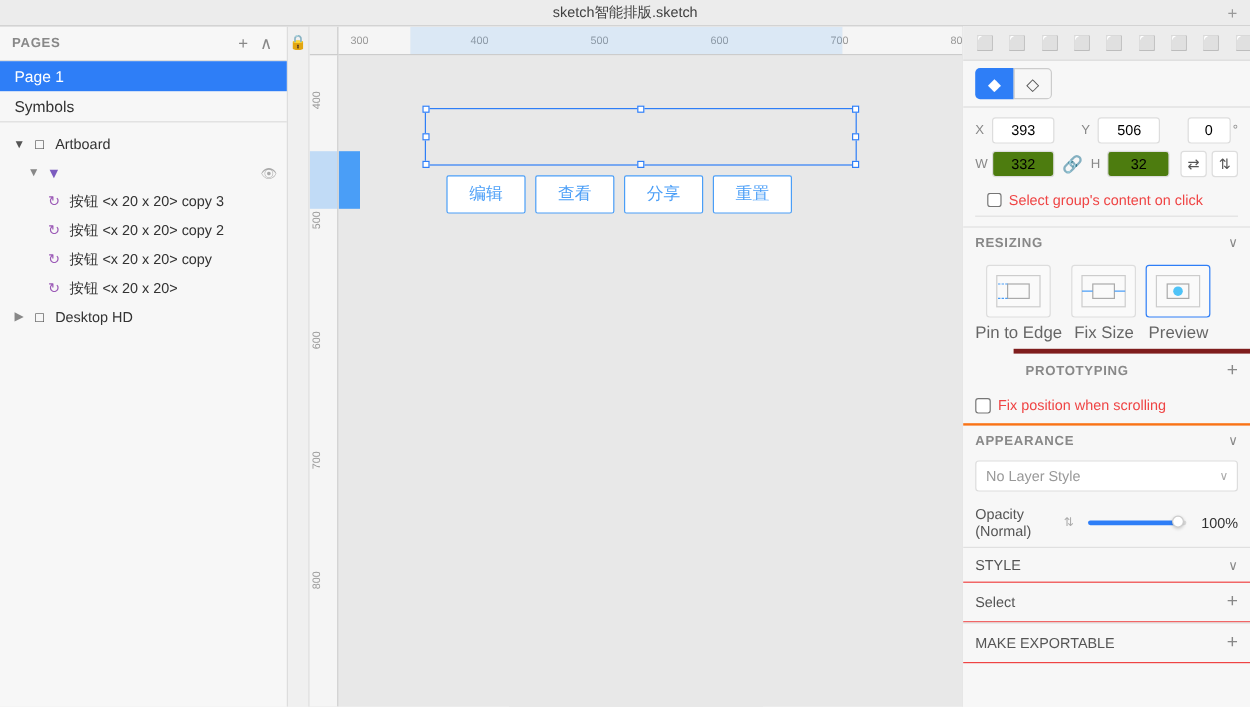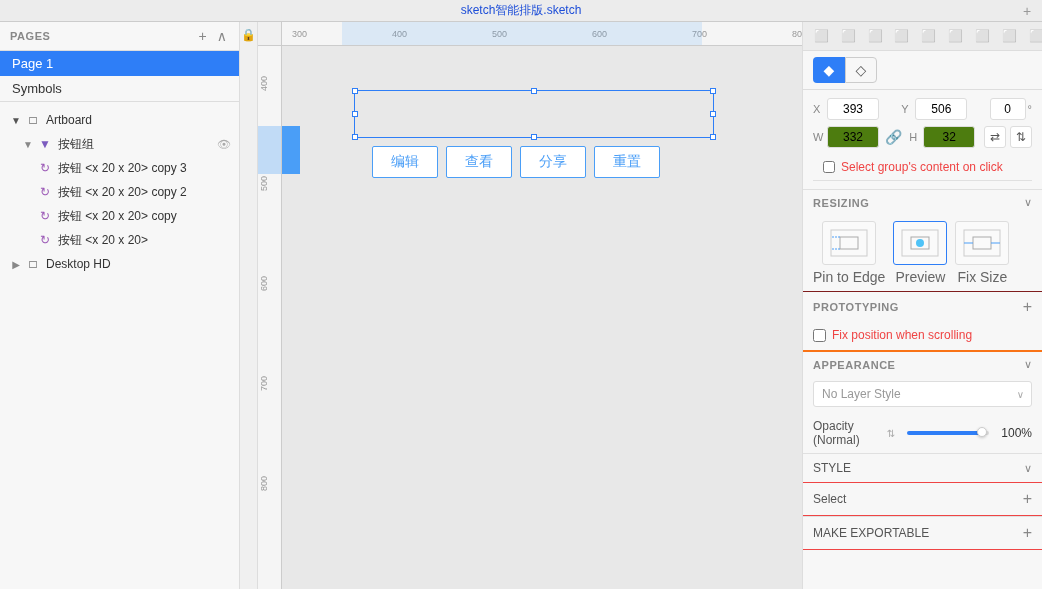--- a/index.html
+++ b/index.html
@@ -1,21 +1,21 @@
 <!DOCTYPE html>
 <html><head>
   <meta charset="utf-8">
   <style>
     * { box-sizing: border-box; margin: 0; padding: 0; }
     body { font-family: -apple-system, BlinkMacSystemFont, 'Helvetica Neue', Arial, sans-serif; font-size: 12px; background: #f0f0f0; color: #333; overflow: hidden; }
 
     .app-container { display: flex; flex-direction: column; width: 1042px; height: 589px; }
 
     .title-bar { height: 22px; background: #ececec; display: flex; align-items: center; justify-content: center; border-bottom: 1px solid #ccc; position: relative; }
-    .title-bar-title { font-size: 12px; color: #1d4ed8; }
+    .title-bar-title { font-size: 12px; color: #404040; }
     .title-bar-close { position: absolute; right: 8px; top: 4px; width: 14px; height: 14px; display: flex; align-items: center; justify-content: center; color: #999; font-size: 14px; }
 
     .main-area { display: flex; flex: 1; overflow: hidden; }
 
     
     .left-panel { width: 240px; background: #f7f7f7; border-right: 1px solid #ddd; display: flex; flex-direction: column; }
     .pages-header { display: flex; align-items: center; justify-content: space-between; padding: 6px 10px; border-bottom: 1px solid #ddd; }
     .pages-title { font-size: 11px; font-weight: 600; color: #888; letter-spacing: 0.05em; text-transform: uppercase; }
     .pages-actions { display: flex; gap: 6px; }
     .pages-action-btn { background: none; border: none; color: #888; cursor: pointer; font-size: 14px; padding: 0 2px; }
@@ -155,21 +155,20 @@
 
         <div class="artboard-row layer-row">
           <span class="layer-toggle">▼</span>
           <span class="layer-icon">□</span>
           <span class="layer-label">Artboard</span>
         </div>
 
         <div class="layer-row layer-indent-1">
           <span class="layer-toggle">▼</span>
           <span class="layer-icon" style="color:#7c5cbf;">▼</span>
-          <span class="layer-label">按钮组</span>
           <span class="layer-visibility">👁</span>
         </div>
 
         <div class="layer-row layer-indent-2">
           <span class="layer-icon" style="color:#9b59b6;">↻</span>
           <span class="layer-label">按钮 &lt;x 20 x 20&gt;  copy 3</span>
         </div>
         <div class="layer-row layer-indent-2">
           <span class="layer-icon" style="color:#9b59b6;">↻</span>
           <span class="layer-label">按钮 &lt;x 20 x 20&gt;  copy 2</span>
@@ -315,44 +314,44 @@
               <rect x="5" y="5" width="36" height="26" fill="none" stroke="#ccc" stroke-width="1"></rect>
               <rect x="14" y="12" width="18" height="12" fill="none" stroke="#aaa" stroke-width="1"></rect>
               <line x1="14" y1="12" x2="5" y2="12" stroke="#4a9ef7" stroke-width="1" stroke-dasharray="2,1"></line>
               <line x1="14" y1="24" x2="5" y2="24" stroke="#4a9ef7" stroke-width="1" stroke-dasharray="2,1"></line>
             </svg>
           </div>
           <span class="resize-label">Pin to Edge</span>
         </div>
 
         <div class="resize-option">
-          <div class="resize-box active">
-            <svg width="46" height="36" viewBox="0 0 46 36">
-              <rect x="5" y="5" width="36" height="26" fill="none" stroke="#ccc" stroke-width="1"></rect>
-              <rect x="14" y="12" width="18" height="12" fill="none" stroke="#aaa" stroke-width="1"></rect>
-              <circle cx="23" cy="18" r="4" fill="#4fc3f7"></circle>
-            </svg>
-          </div>
-          <span class="resize-label">Preview</span>
-        </div>
-
-        <div class="resize-option">
           <div class="resize-box">
             <svg width="46" height="36" viewBox="0 0 46 36">
               <rect x="5" y="5" width="36" height="26" fill="none" stroke="#ccc" stroke-width="1"></rect>
               <rect x="14" y="12" width="18" height="12" fill="none" stroke="#aaa" stroke-width="1"></rect>
               <line x1="5" y1="18" x2="14" y2="18" stroke="#4a9ef7" stroke-width="1"></line>
               <line x1="32" y1="18" x2="41" y2="18" stroke="#4a9ef7" stroke-width="1"></line>
             </svg>
           </div>
           <span class="resize-label">Fix Size</span>
         </div>
-      </div>
-
-      <div class="section-header" style="border-top:1px solid #7f1d1d;">
+
+        <div class="resize-option">
+          <div class="resize-box active">
+            <svg width="46" height="36" viewBox="0 0 46 36">
+              <rect x="5" y="5" width="36" height="26" fill="none" stroke="#ccc" stroke-width="1"></rect>
+              <rect x="14" y="12" width="18" height="12" fill="none" stroke="#aaa" stroke-width="1"></rect>
+              <circle cx="23" cy="18" r="4" fill="#4fc3f7"></circle>
+            </svg>
+          </div>
+          <span class="resize-label">Preview</span>
+        </div>
+      </div>
+
+      <div class="section-header" style="border-top:4px solid #7f1d1d;margin-left:42px;">
         <span class="section-title">PROTOTYPING</span>
         <span class="section-add">+</span>
       </div>
 
       <div class="prototyping-checkbox-row">
         <input type="checkbox" id="fixPosition" style="">
         <label for="fixPosition" class="checkbox-label">Fix position when scrolling</label>
       </div>
 
       <div class="section-header" style="border-top:2px solid #f97316;">

